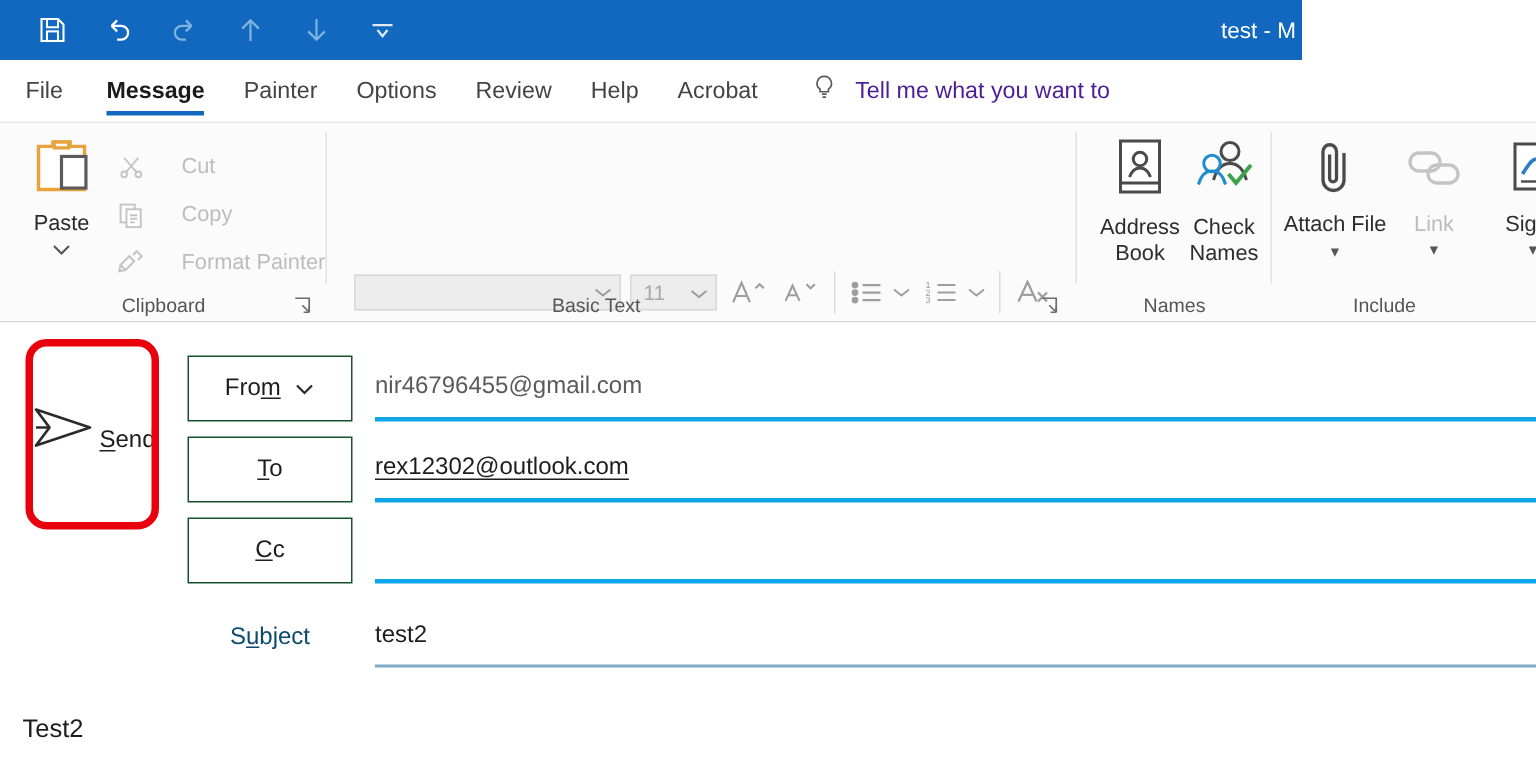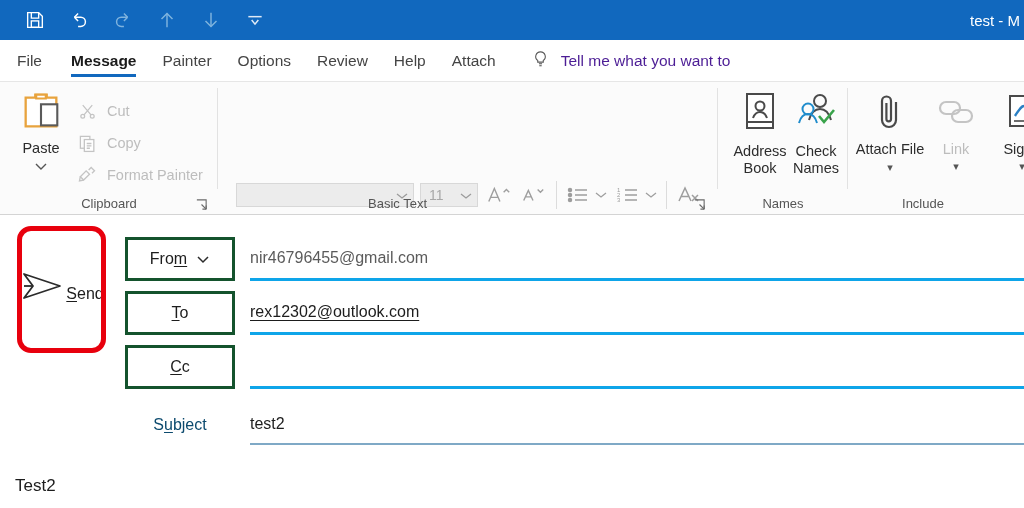--- a/index.html
+++ b/index.html
@@ -8,21 +8,21 @@
     width:1024px; height:508px;
     font-family:"Liberation Sans", sans-serif;
     background:#ffffff;
     overflow:hidden;
     -webkit-font-smoothing:antialiased;
   }
   .app { position:relative; width:1024px; height:508px; }
 
   
   .titlebar{
-    position:absolute; left:0; top:0; width:1024px; height:40px;
+    position:absolute; left:0; top:0; width:868px; height:40px;
     background:#1168be; display:flex; align-items:center;text-decoration:underline;
   }
   .qat{ display:flex; align-items:center; padding-left:22px; gap:18px; }
   .qat-btn{ width:26px; height:26px; display:flex; align-items:center; justify-content:center; }
   .qat-btn svg{ display:block; }
   .title-text{
     position:absolute; right:0; top:0; height:40px; width:260px;
     display:flex; align-items:center; justify-content:flex-end;
     color:#ffffff; font-size:15px; padding-right:0px; white-space:nowrap;
     overflow:hidden;
@@ -69,21 +69,21 @@
   }
 
   
   .paste-btn{
     position:absolute; left:12px; top:6px; width:58px; height:108px;
     display:flex; flex-direction:column; align-items:center;
   }
   .paste-label{ font-size:14.5px; color:#2b2b2b; margin-top:2px; }
   .paste-chev{ margin-top:1px; color:#555; }
   .clip-item{
-    position:absolute; display:flex; align-items:center; gap:9px;
+    position:absolute; display:flex; align-items:center; gap:23px;
     color:#bdbdbd; font-size:14.5px; height:26px;
   }
   .clip-ico{ width:22px; height:22px; display:flex; align-items:center; justify-content:center; }
 
   
   .fontbox{
     position:absolute; left:236px; top:101px; width:178px; height:24px;
     border:1px solid #d8d8d8; background:#ececec; display:flex; align-items:center;
   }
   .fontbox .cv{ margin-left:auto; margin-right:5px; color:#9b9b9b; }
@@ -120,21 +120,21 @@
     display:flex; flex-direction:row; align-items:center; justify-content:center;
   }
   .send-label{ font-size:16px; color:#1d1d1d; margin-top:10px; }
   .send-ring{
     position:absolute; left:17px; top:11px; width:89px; height:127px;
     border:5px solid #e8000d; border-radius:14px; pointer-events:none;
   }
 
   .fieldbtn{
     position:absolute; left:125px; width:110px; height:44px;
-    border:3px solid #14532d; background:#ffffff;
+    border:1px solid #14532d; background:#ffffff;
     display:flex; align-items:center; justify-content:center;
     font-size:16px; color:#1d1d1d;
   }
   .fieldval{
     position:absolute; left:250px; right:0; height:44px;
     display:flex; align-items:center; font-size:16px;
     border-bottom:3px solid #0ea5e9;
   }
   .fieldval.grey{ color:#5b5b5b; }
   .fieldval .resolved{ color:#1d1d1d; text-decoration:underline; text-underline-offset:3px; }
@@ -207,21 +207,21 @@
     </div>
   </div>
 
   <div class="tabbar">
     <div class="tab first">File</div>
     <div class="tab active">Message</div>
     <div class="tab">Painter</div>
     <div class="tab">Options</div>
     <div class="tab">Review</div>
     <div class="tab">Help</div>
-    <div class="tab">Attach</div>
+    <div class="tab">Acrobat</div>
     <div class="tellme">
       <span>
         <svg width="19" height="22" viewBox="0 0 24 24" fill="none" stroke="#5a5a5a" stroke-width="1.4">
           <path d="M12 3a6 6 0 0 0-3.5 10.9V16h7v-2.1A6 6 0 0 0 12 3z"></path>
           <path d="M10 18h4"></path>
             <path d="M10.5 20.5h3"></path>
         </svg>
       </span>
       <span>Tell me what you want to</span>
     </div>

